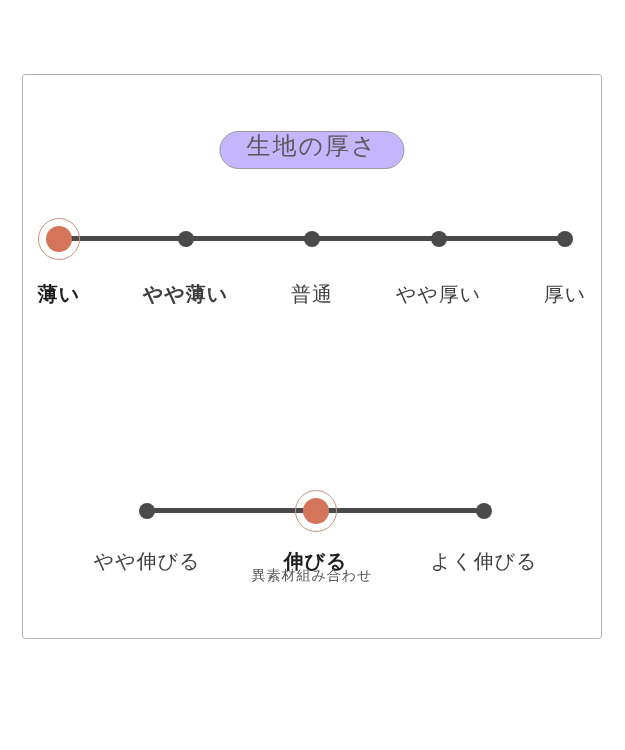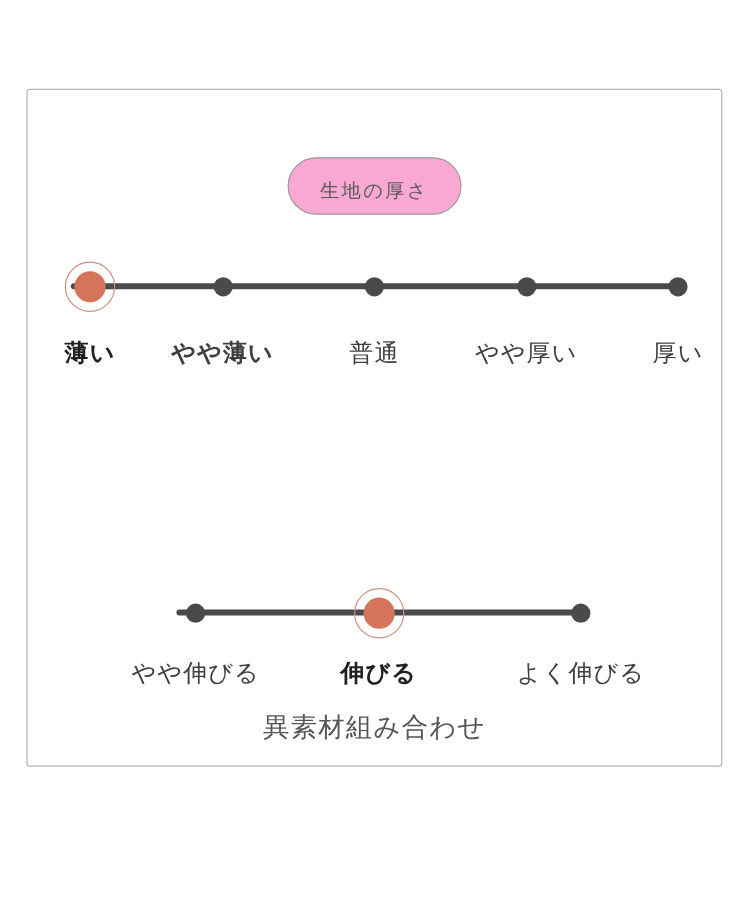--- a/index.html
+++ b/index.html
@@ -25,26 +25,26 @@
     border-radius: 3px;
     background: #ffffff;
   }
   .pill {
     position: absolute;
     left: 50%;
     transform: translateX(-50%);
     border: 1.5px solid var(--pill_border, #9a9a9a);
     border-radius: 24px;
     color: var(--pill_text, #5a5a5a);
-    font-size: 16px;
+    font-size: 24px;
     letter-spacing: 2px;
     line-height: 1;
-    padding: 20px 26px 10px 26px;
+    padding: 2px 26px 10px 26px;
     white-space: nowrap;
-    background: #f9a8d4;
+    background: #c4b5fd;
   }
   .pill-1 { top: 56px; }
   .pill-2 { top: 328px; }
 
   .track {
     position: absolute;
     left: 50%;
     height: 5px;
     background: var(--line, #4a4a4a);
     border-radius: 3px;
@@ -86,32 +86,32 @@
     transform: translate(-50%, -50%);
     white-space: nowrap;
     font-size: 20px;
     letter-spacing: 1px;
     color: var(--label_text, #3f3f3f);
   }
   .scale-label.selected {
     font-weight: bold;
     color: var(--label_selected, #1f1f1f);
   }
-  .pos-0   { left: 16px; }
+  .pos-0   { left: 0; }
   .pos-25  { left: 25%; font-weight: bold; }
   .pos-50  { left: 50%; }
   .pos-75  { left: 75%; }
   .pos-100 { left: 100%; font-family: Liberation Serif, serif; }
 
   .caption {
     position: absolute;
     left: 50%;
-    top: 516px;
+    top: 492px;
     transform: translateX(-50%);
-    font-size: 22px;
+    font-size: 14px;
     letter-spacing: 1px;
     color: var(--caption_text, #555555);
     white-space: nowrap;
   }
   .note {
     position: absolute;
     right: 20px;
     top: 650px;
     font-size: 17px;
     letter-spacing: 0.5px;

